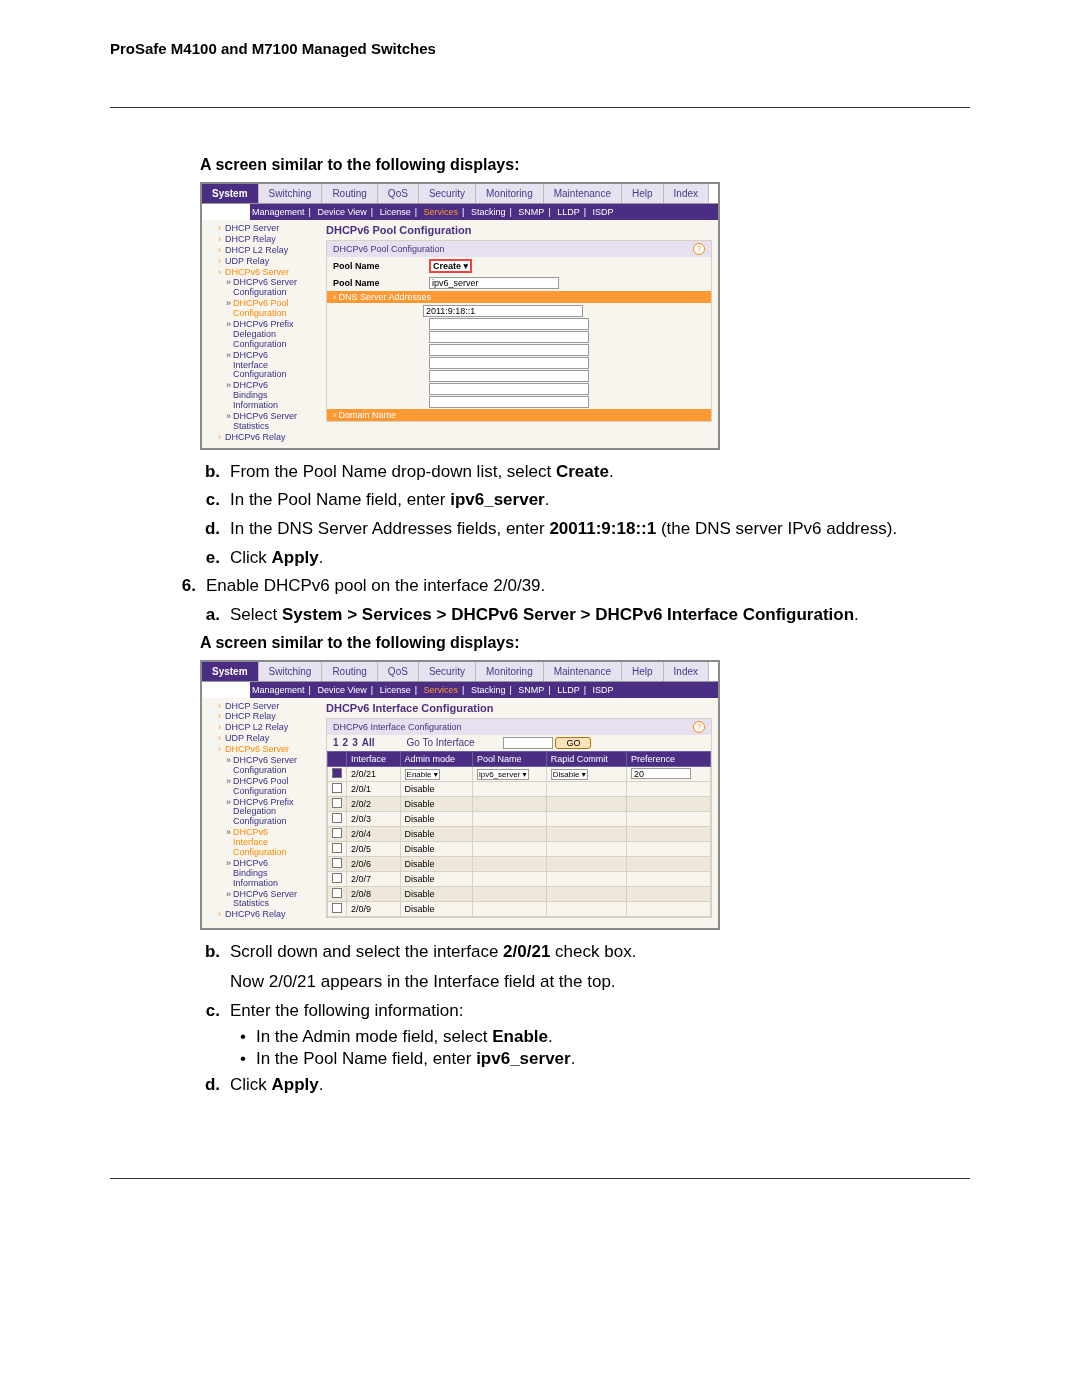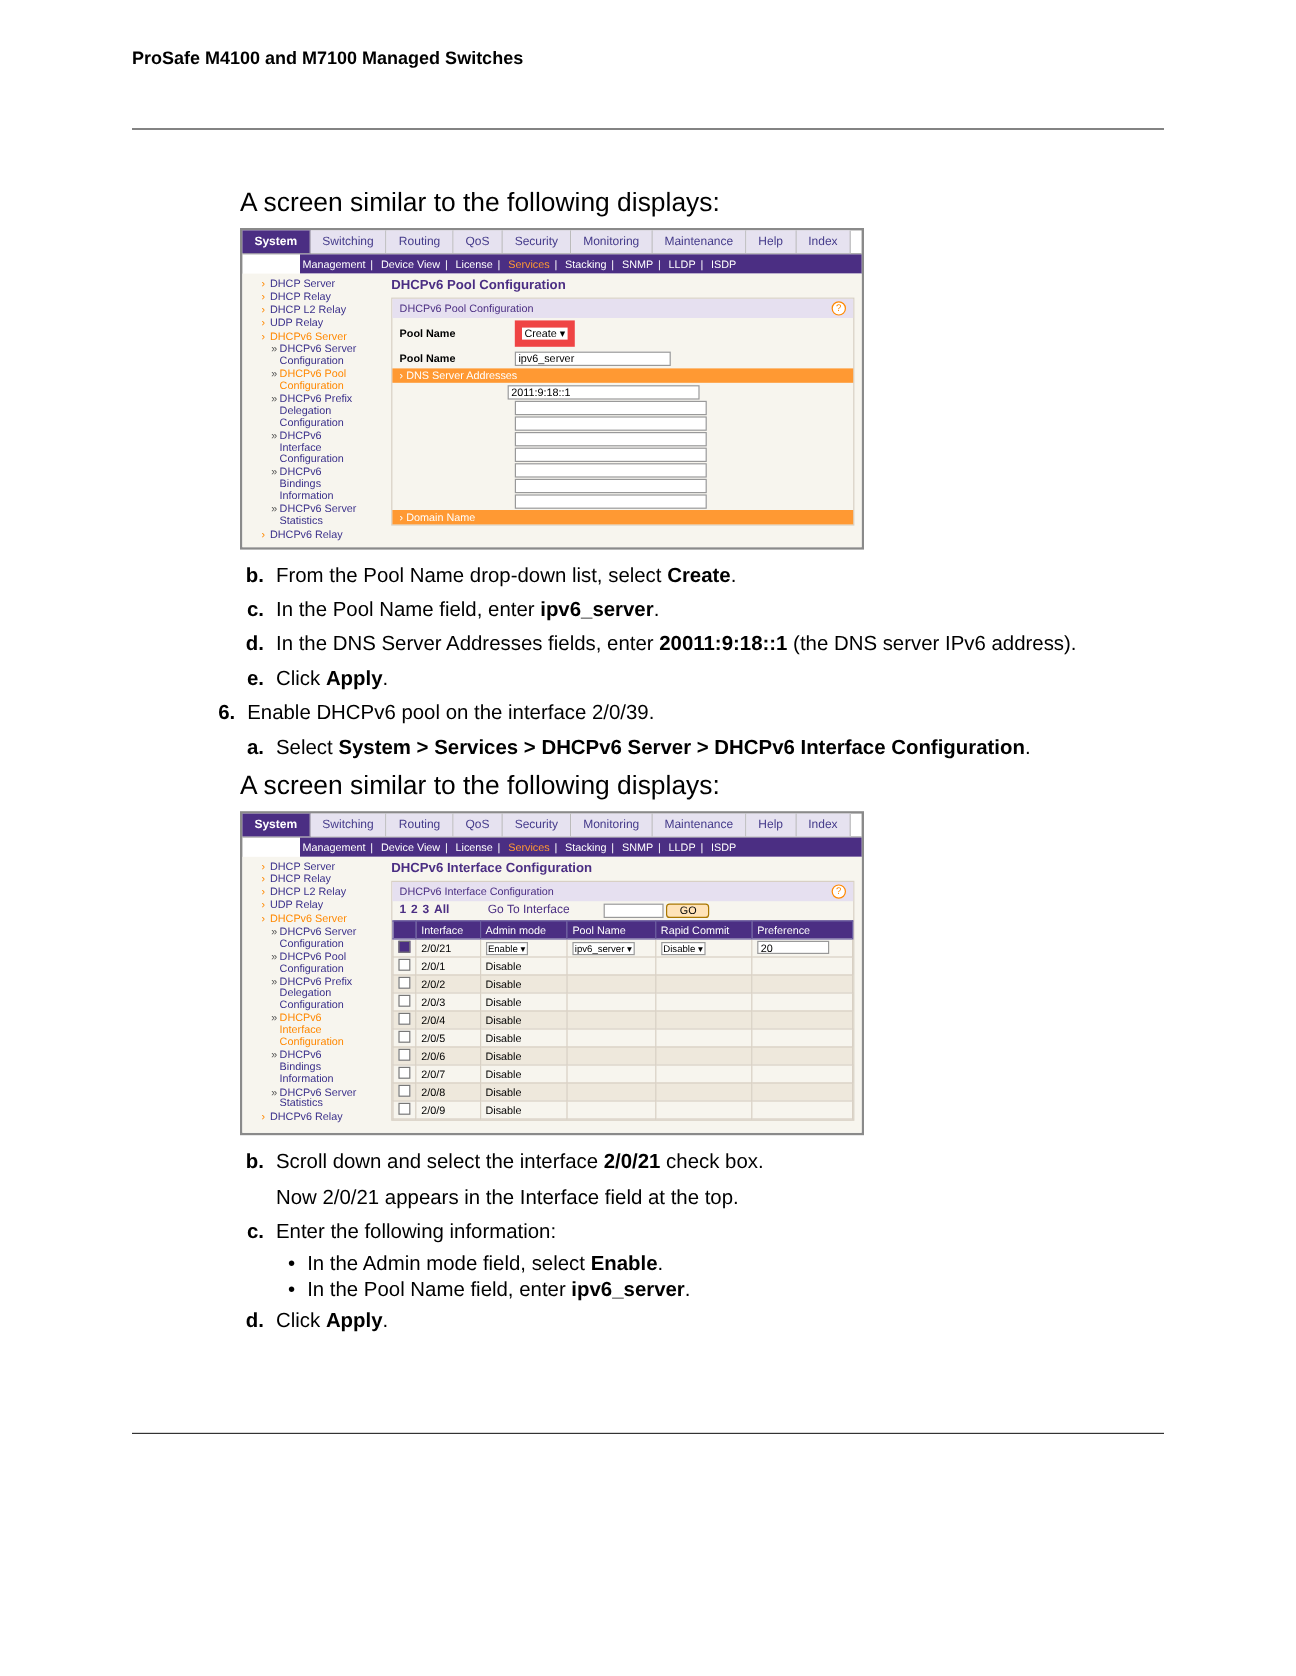--- a/index.html
+++ b/index.html
@@ -21,21 +21,22 @@
     font-size: 15px;
     margin-bottom: 50px;
   }
   .hr-top {
     border: none;
     border-top: 1px solid #333;
     margin: 8px 0 48px 0;
   }
   .intro-line {
     margin: 0 0 8px 90px;
-    font-size: 22px;
+    font-size: 16px;
+    font-weight: bold;
   }
   .screenshot {
     margin: 6px 0 10px 90px;
     border: 2px solid #8a8a8a;
     background: #fff;
     font-size: 10px;
     width: 520px;
   }
   .tabs-row {
     display: flex;
@@ -86,21 +87,21 @@
     color: #4b2e83;
     display: flex; justify-content: space-between; align-items: center;
   }
   .help-icon { display:inline-block; width:12px; height:12px; border-radius:50%; background:#fff; border:1px solid #ff8800; color:#ff8800; font-size:8px; text-align:center; line-height:10px; }
   .panel {
     border: 1px solid #d8d0c4;
     margin-bottom: 6px;
   }
   .form-row { display:flex; align-items:center; padding:2px 6px; gap:6px; }
   .form-label { width: 90px; font-size:9px; font-weight:bold; }
-  .form-sel { font-size:9px; border:6px solid #ef4444; background:#fff; padding:0 2px; }
+  .form-sel { font-size:9px; border:2px solid #ef4444; background:#fff; padding:0 2px;font-weight:bold; }
   .form-input { font-size:9px; border:1px solid #999; padding:0 2px; width:130px; height:12px; }
   .orange-bar { background:#ff9933; color:#fff; font-size:9px; padding:1px 6px; }
   .orange-bar .bullet::before{ content:"› "; }
   .blank-input { font-size:9px; border:1px solid #999; height:12px; width:160px; margin:1px 6px; display:block; }
   .shot-table { width:100%; border-collapse:collapse; font-size:9px; }
   .shot-table th { background:#4b2e83; color:#fff; font-weight:normal; padding:2px 4px; text-align:left; border:1px solid #6a5da0; }
   .shot-table td { border:1px solid #d8d0c4; padding:1px 4px; }
   .shot-table tr.alt td { background:#eee8dc; }
   .chk { width:10px; height:10px; border:1px solid #777; display:inline-block; background:#fff; }
   .chk.on { background:#4b2e83; }

